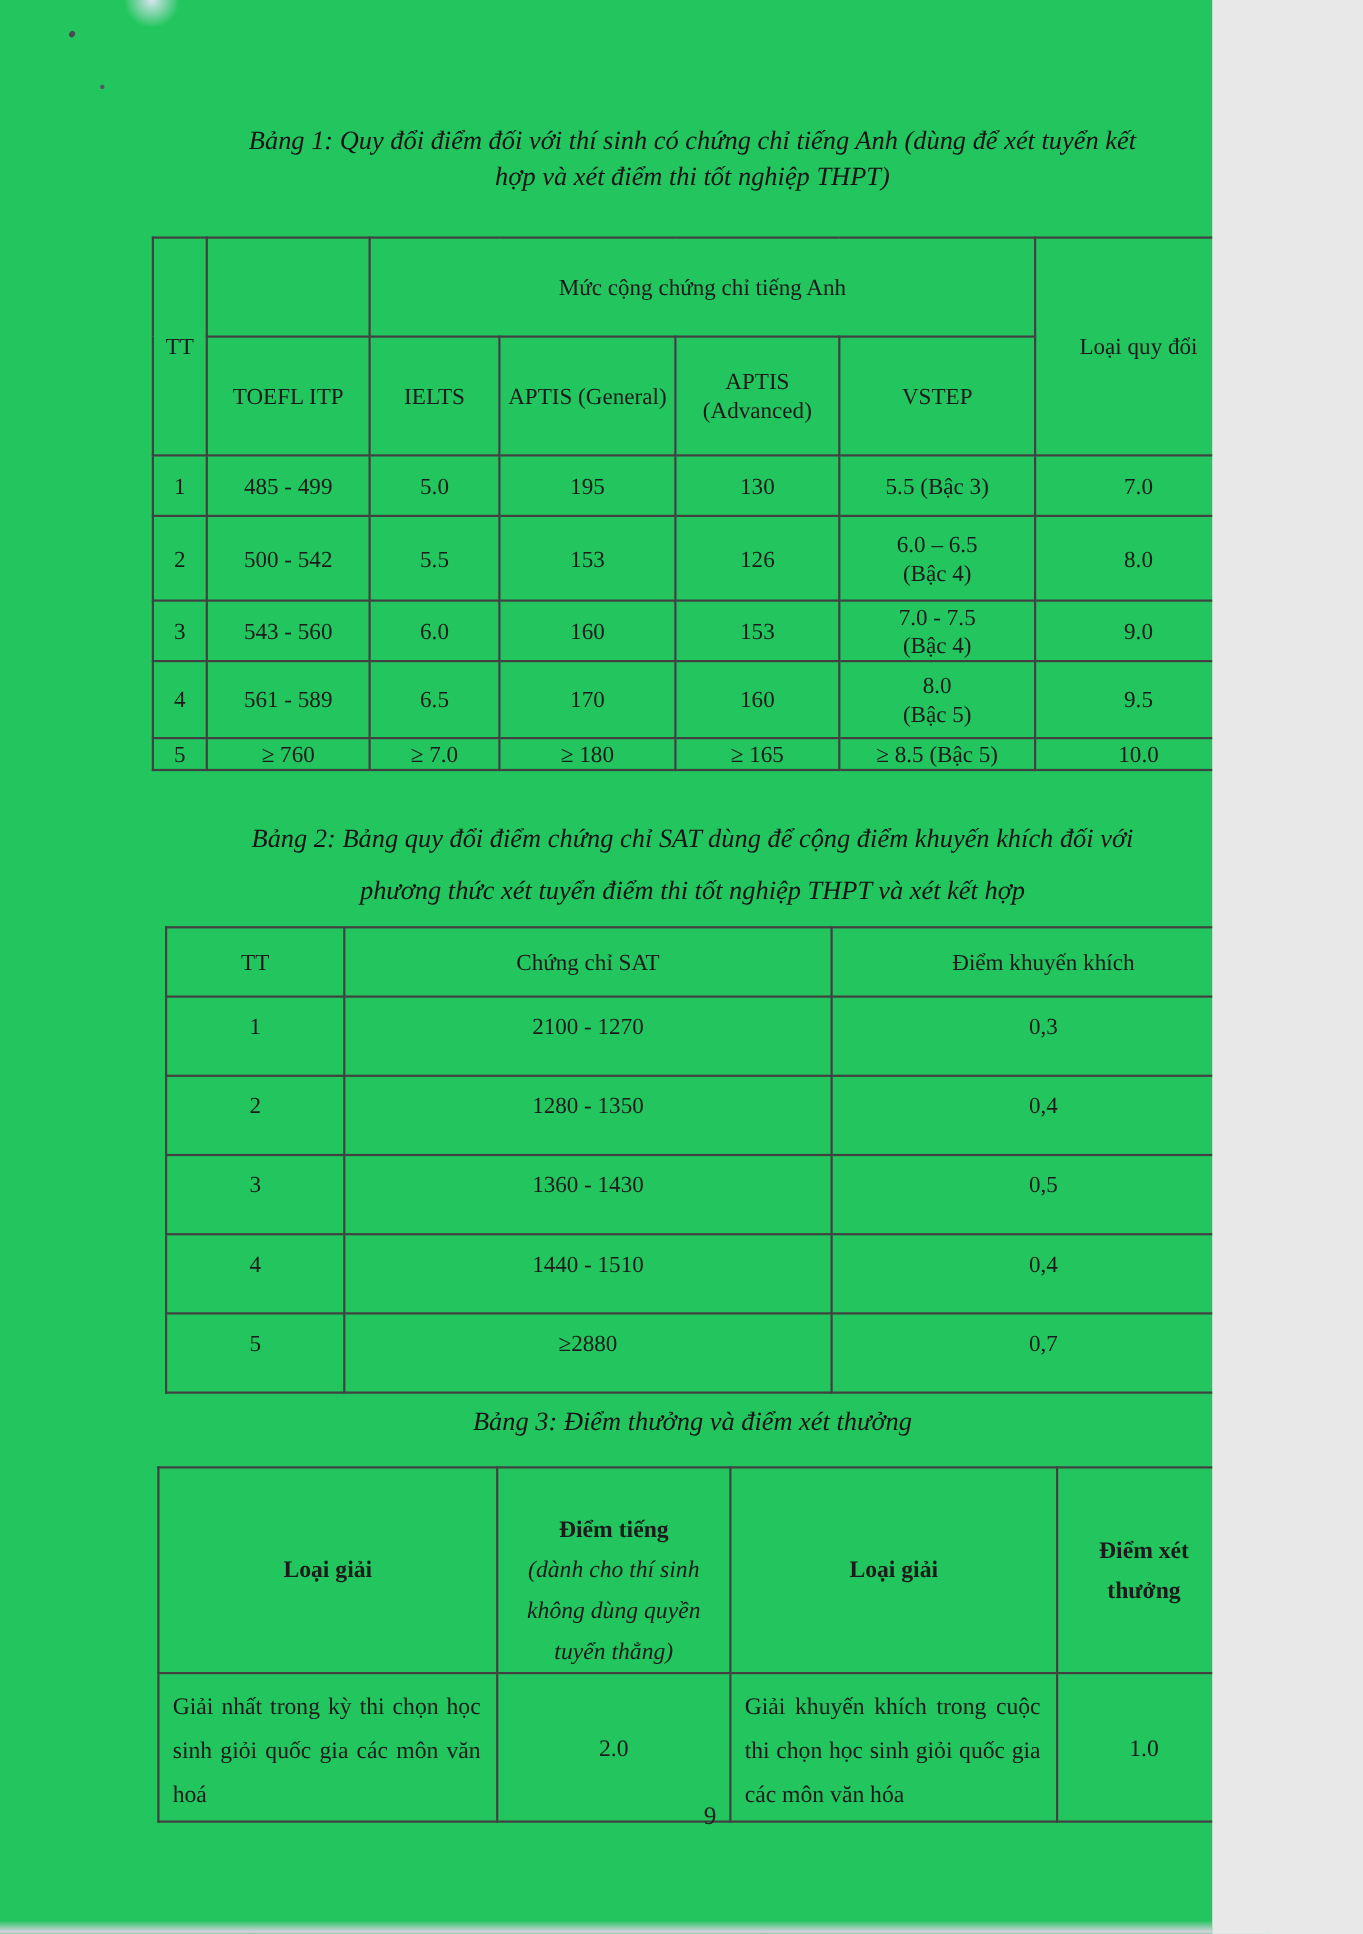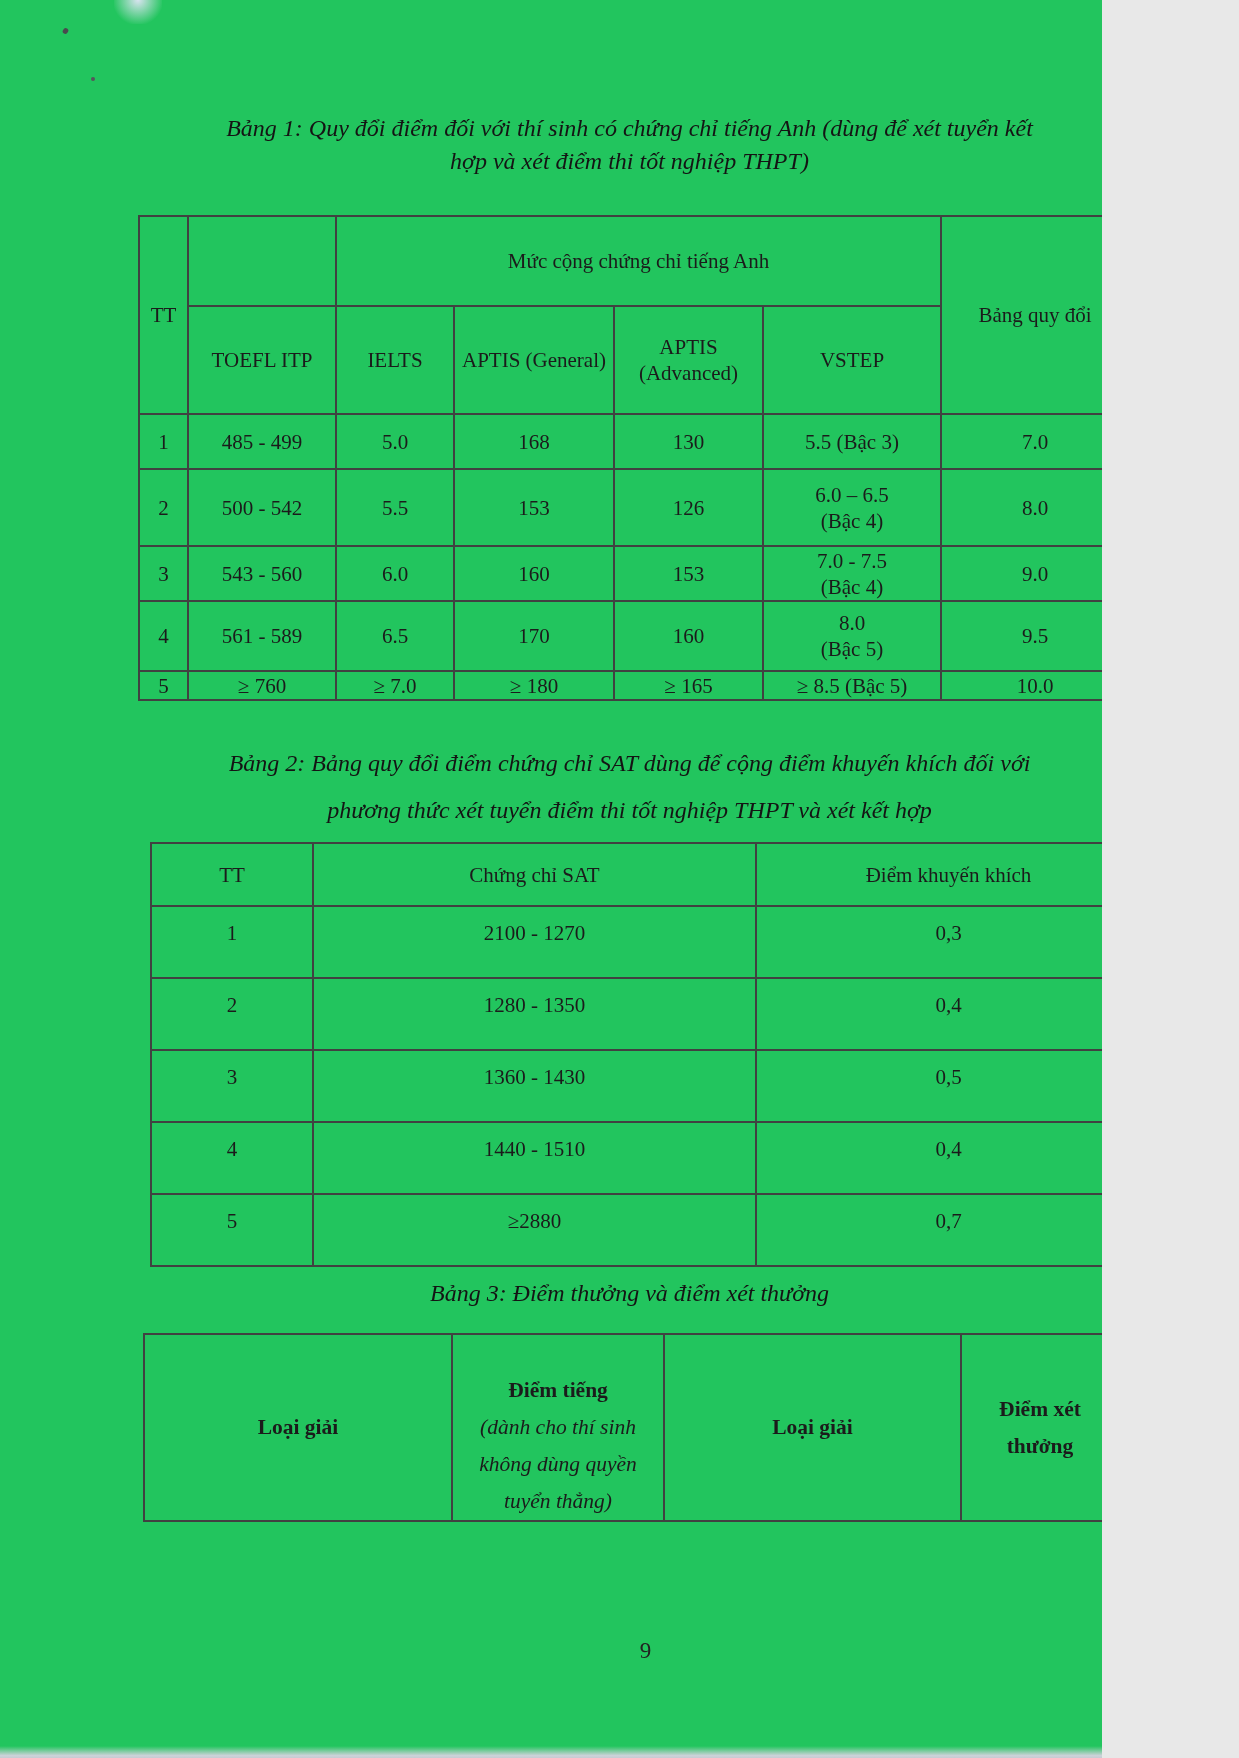--- a/index.html
+++ b/index.html
@@ -89,35 +89,35 @@
       <col style="width:160px">
         <col style="width:149px">
         <col style="width:178px">
       <col style="width:188px">
     </colgroup>
     <tbody>
         <tr style="height:90px">
       <td rowspan="2">TT</td>
       <td></td>
       <td colspan="4">Mức cộng chứng chỉ tiếng Anh</td>
-      <td rowspan="2">Bảng quy đổi</td>
+      <td rowspan="2">Loại quy đổi</td>
     </tr>
     <tr style="height:108px">
       <td>TOEFL ITP</td>
       <td>IELTS</td>
       <td>APTIS (General)</td>
       <td>APTIS
 (Advanced)</td>
       <td>VSTEP</td>
     </tr>
     <tr style="height:55px">
       <td>1</td>
       <td>485 - 499</td>
       <td>5.0</td>
-      <td>168</td>
+      <td>195</td>
       <td>130</td>
       <td>5.5 (Bậc 3)</td>
       <td>7.0</td>
     </tr>
     <tr style="height:77px">
       <td>2</td>
       <td>500 - 542</td>
       <td>5.5</td>
       <td>153</td>
       <td>126</td>
@@ -217,20 +217,26 @@
         <tr style="height:162px">
       <td class="t3head">Loại giải</td>
       <td class="t3head">
         <span>Điểm tiếng</span>
         <span class="paren">(dành cho thí sinh không dùng quyền tuyển thẳng)</span>
       </td>
       <td class="t3head">Loại giải</td>
       <td class="t3head">Điểm xét
 thưởng</td>
     </tr>
+    <tr style="height:135px">
+      <td class="t3just">Giải nhất trong kỳ thi chọn học sinh giỏi quốc gia các môn văn hoá</td>
+      <td>2.0</td>
+      <td class="t3just">Giải khuyến khích trong cuộc thi chọn học sinh giỏi quốc gia các môn văn hóa</td>
+      <td>1.0</td>
+    </tr>
   </tbody>
     </table>
 
   <svg class="stamp" viewBox="0 0 100 270" width="100" height="270">
     <g stroke="#c4483b" fill="none" opacity="0.82">
       <circle cx="152" cy="128" r="138" stroke-width="3.6"></circle>
       <circle cx="152" cy="128" r="97" stroke-width="2.6" opacity="0.85"></circle>
     </g>
     <g fill="#c4483b" stroke="none">
       <text transform="translate(56,64) rotate(-36)" font-size="17" letter-spacing="3" opacity="0.85">ỆT NA</text>

